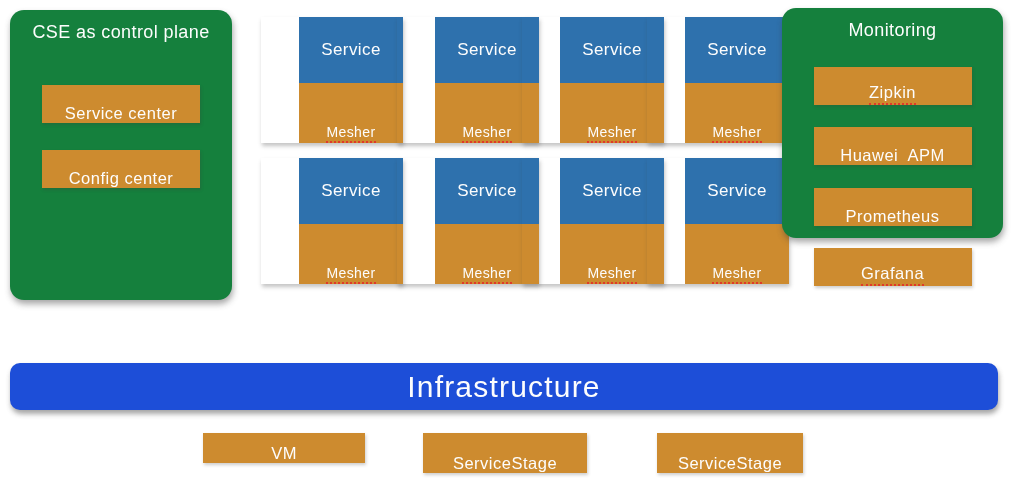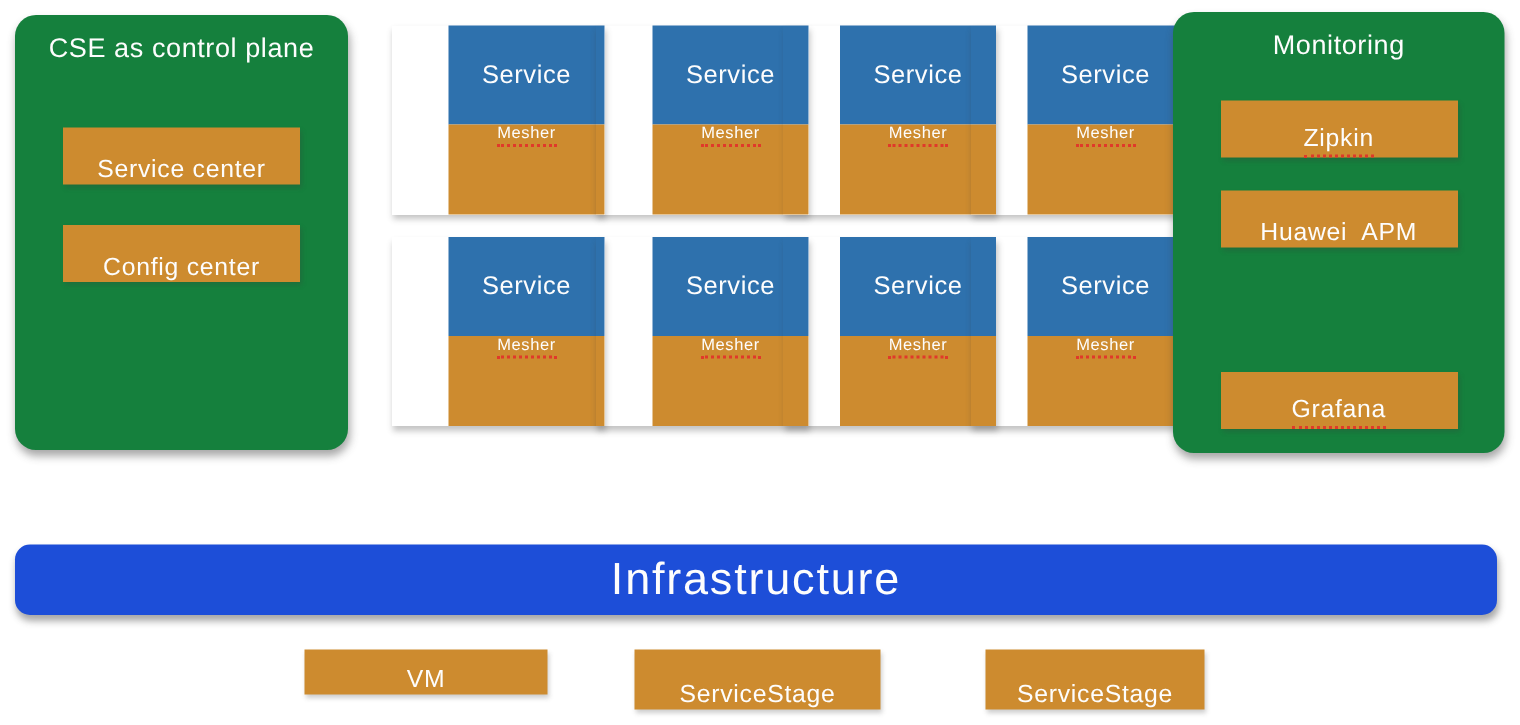--- a/index.html
+++ b/index.html
@@ -14,21 +14,21 @@
   }
 
   
   .panel {
     position: absolute;
     background: #15803d;
     border-radius: 14px;
     box-shadow: 1px 4px 6px rgba(60,60,60,0.45);
   }
   .panel-left  { left: 10px;  top: 10px; width: 222px; height: 290px; }
-  .panel-right { left: 782px; top: 8px;  width: 221px; height: 294px; }
+  .panel-right { left: 782px; top: 8px;  width: 221px; height: 230px; }
   .panel-title {
     position: absolute;
     top: 12px; left: 0; right: 0;
     text-align: center;
     font-size: 18px;
     letter-spacing: 0.4px;
   }
 
   
   .obox {
@@ -58,22 +58,22 @@
   .r1 { top: 17px; }   .r2 { top: 158px; }
   .svc {
     height: 66px;
     background: #2e71ad;
     display: flex; align-items: center; justify-content: center;
     font-size: 17px; letter-spacing: 0.4px;
   }
   .msh {
     height: 60px;
     background: #cd8b2f;
-    display: flex; align-items: flex-start; justify-content: center;
-    font-size: 11px; letter-spacing: 0.4px;
+    display: flex; align-items: flex-end; justify-content: center;
+    font-size: 14px; letter-spacing: 0.4px;
   }
 
   
   .spell { border-bottom: 2px dotted #e0392a; padding-bottom: 1px; }
 
   
   .infra-bar {
     position: absolute;
     left: 10px; top: 363px;
     width: 988px; height: 47px;
@@ -172,20 +172,23 @@
   </div>
 
   <section class="panel panel-right">
     <div class="panel-title">Monitoring</div>
     <div class="obox pr-0">
       <span class="spell">Zipkin</span>
     </div>
     <div class="obox pr-1">
       <span>Huawei  APM</span>
     </div>
+    <div class="obox pr-2">
+      <span>Prometheus</span>
+    </div>
     <div class="obox pr-3">
       <span class="spell">Grafana</span>
     </div>
   </section>
 
   <div class="infra-bar">
     <span>Infrastructure</span>
   </div>
 
   <div class="obox b-vm">

